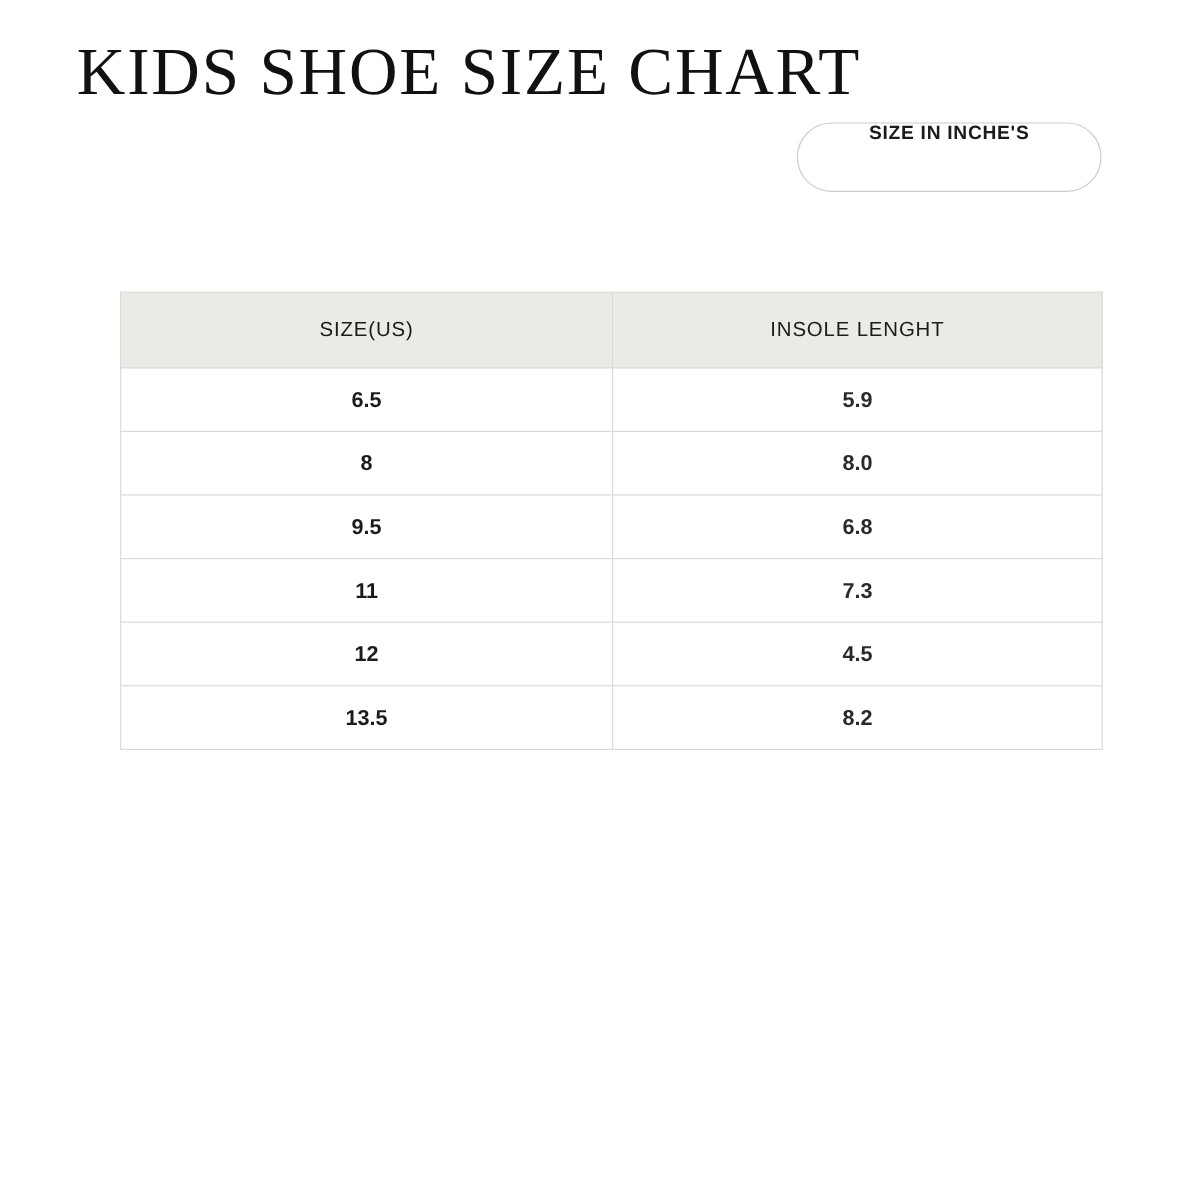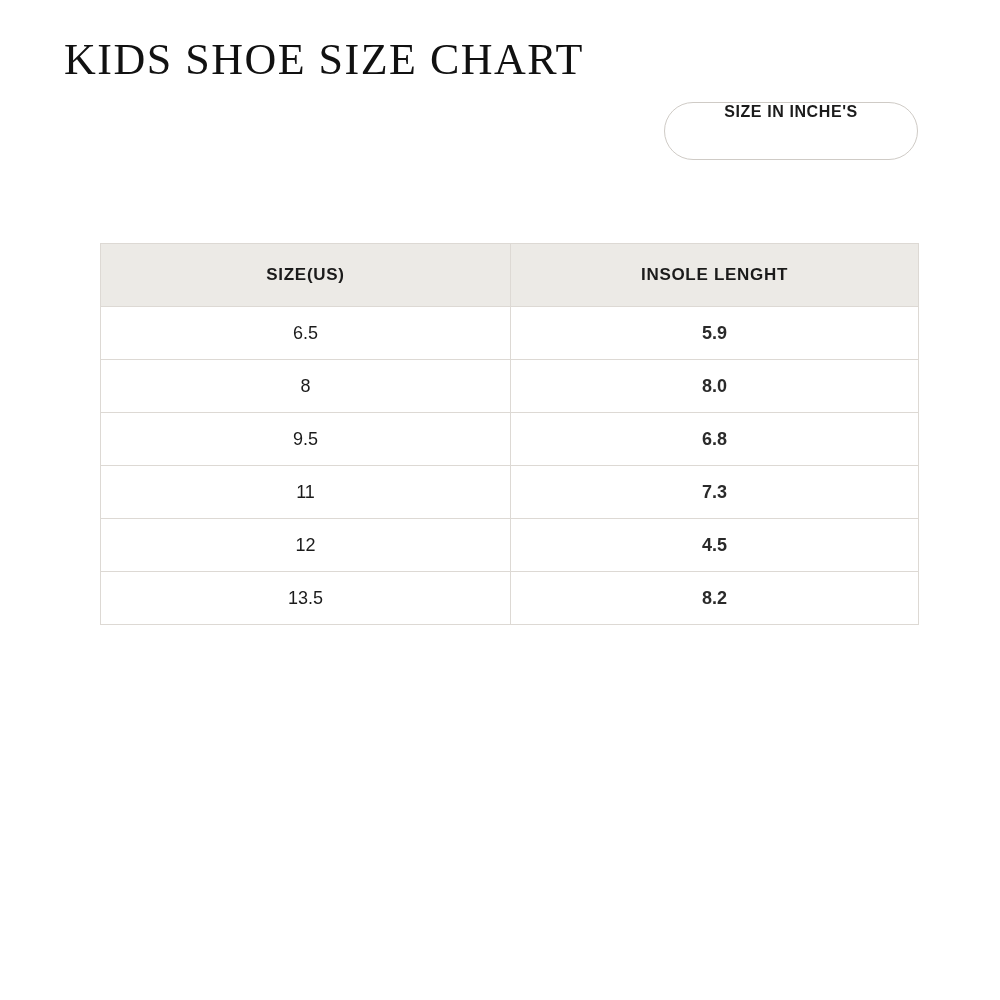--- a/index.html
+++ b/index.html
@@ -18,21 +18,21 @@
     position: relative;
     width: 1000px;
     height: 1000px;
     box-sizing: border-box;
   }
   .title {
     position: absolute;
     left: 64px;
     top: 28px;
     font-family: "Liberation Serif", serif;
-    font-size: 44px;
+    font-size: 56px;
     line-height: 64px;
     letter-spacing: 1.5px;
     color: #111111;
     white-space: nowrap;
   }
   .pill {
     position: absolute;
     left: 664px;
     top: 102px;
     width: 254px;
@@ -66,27 +66,27 @@
     border: 1px solid #ddd9d4;
     height: 52px;
     text-align: center;
     vertical-align: middle;
     padding: 0;
   }
   table.size-table thead th {
     background: #eceae6;
     height: 62px;
     font-size: 17px;
-    font-weight: bold;
+    font-weight: normal;
     letter-spacing: 0.7px;
     color: #1b1b1b;
   }
   table.size-table tbody td.col-size {
     font-size: 18px;
-    font-weight: normal;
+    font-weight: bold;
     color: #1b1b1b;
   }
   table.size-table tbody td.col-insole {
     font-size: 18px;
     font-weight: bold;
     color: #2a2a2a;
   }
   .col-a { width: 410px; }
   .col-b { width: 408px; }
 </style>

